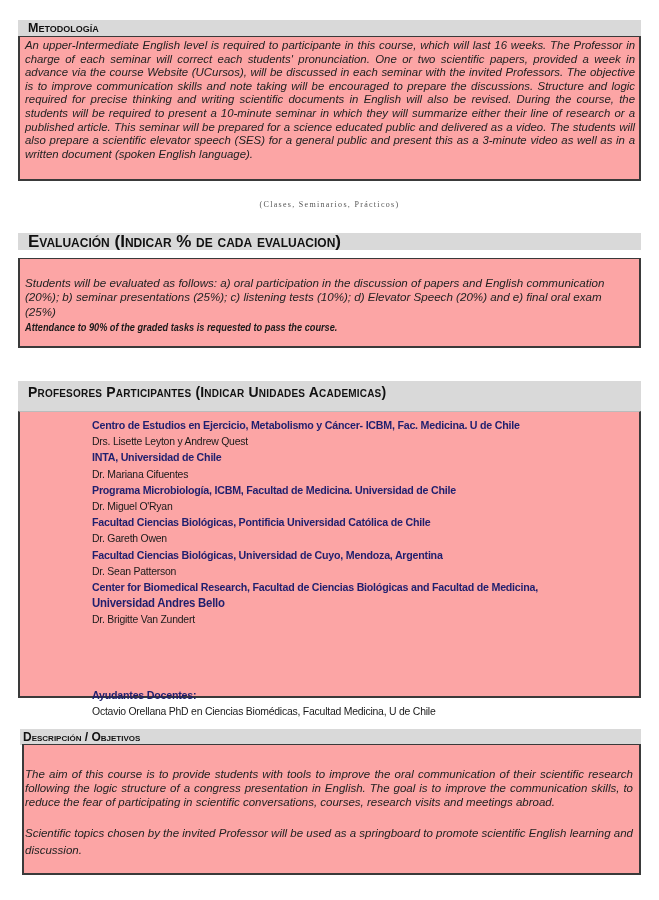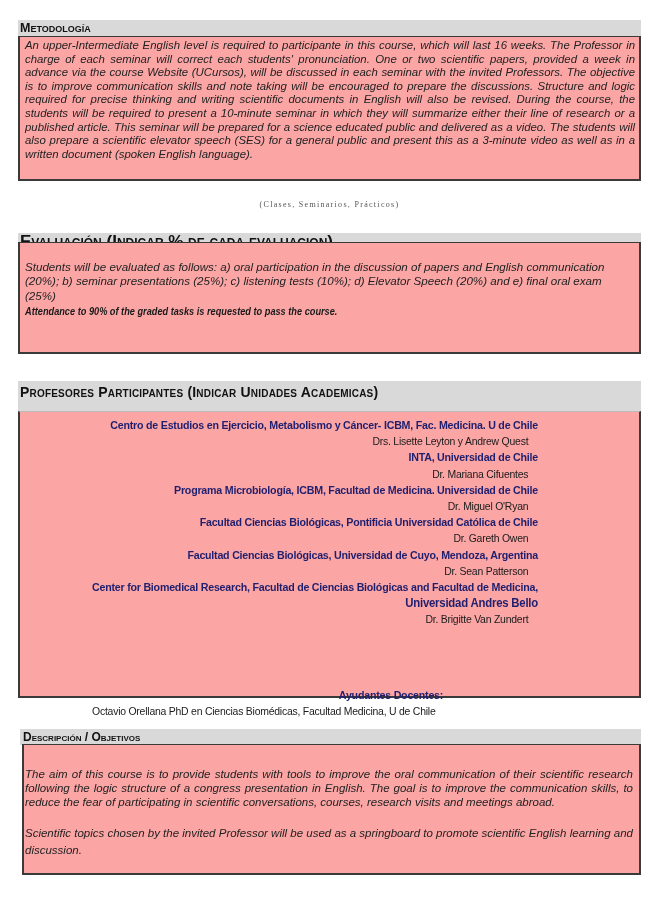--- a/index.html
+++ b/index.html
@@ -18,21 +18,21 @@
     .section-header {
       position: absolute;
       left: 18px;
       width: 623px;
       background: #d9d9d9;
       font-family: "Liberation Sans", sans-serif;
       font-weight: bold;
       font-variant: small-caps;
       color: #111;
       box-sizing: border-box;
-      padding-left: 2px;
+      padding-left: 10px;
     }
     .box {
       position: absolute;
       left: 18px;
       width: 623px;
       box-sizing: border-box;
       border: 2px solid #3a3a3a;
       border-top-width: 1px;
       background: #fca5a5;
     }
@@ -54,21 +54,20 @@
       color: #555;
       font-family: Liberation Serif, serif;
     }
     .prof-list {
       position: absolute;
       left: 92px;
       font-family: "Liberation Sans", sans-serif;
       font-size: 11.6px;
       line-height: 16.2px;
       letter-spacing: -0.25px;
-      text-align: right;
     }
     .inst {
       color: #1f1f6e;
       font-weight: bold;
       transform: scaleX(0.92);
       transform-origin: left;
       white-space: nowrap;
     }
     .name {
       color: #1a1a1a;
@@ -89,21 +88,21 @@
 <body>
 
 <div class="section-header" style="top:20px; height:16px; font-size:12.5px; line-height:16px;">Metodología</div>
 <div class="box" style="top:36px; height:145px; padding:2px 4px 0 5px;">
   <div class="italic-text">An upper-Intermediate English level is required to participante in this course, which will last 16 weeks. The Professor in charge of each seminar will correct each students' pronunciation. One or two scientific papers, provided a week in advance via the course Website (UCursos), will be discussed in each seminar with the invited Professors. The objective is to improve communication skills and note taking will be encouraged to prepare the discussions. Structure and logic required for precise thinking and writing scientific documents in English will also be revised. During the course, the students will be required to present a 10-minute seminar in which they will summarize either their line of research or a published article. This seminar will be prepared for a science educated public and delivered as a video. The students will also prepare a scientific elevator speech (SES) for a general public and present this as a 3-minute video as well as in a written document (spoken English language).</div>
 </div>
 
 <div class="center-note">(Clases, Seminarios, Prácticos)</div>
 
 <div class="section-header" style="top:233px; height:17px; font-size:17px; line-height:17px;">Evaluación (Indicar % de cada evaluacion)</div>
-<div class="box" style="top:242px; height:112px; padding:17px 6px 0 5px;">
+<div class="box" style="top:258px; height:90px; padding:17px 6px 0 5px;">
   <div class="italic-text" style="text-align:left; font-size:11.6px; line-height:14.4px;">Students will be evaluated as follows: a) oral participation in the discussion of papers and English communication (20%); b) seminar presentations (25%); c) listening tests (10%); d) Elevator Speech (20%) and e) final oral exam (25%)</div>
   <div class="bold-small" style="margin-top:2px; line-height:14px;">Attendance to 90% of the graded tasks is requested to pass the course.</div>
 </div>
 
 <div class="section-header" style="top:381px; height:45px; font-size:14px; line-height:22px; letter-spacing:0.2px;">Profesores Participantes  (Indicar Unidades Academicas)</div>
 <div class="box" style="top:411px; height:287px; border-top-width:0; border-top:1px solid #bbb;"></div>
 
 <div class="prof-list" style="top:417px;">
   <div class="inst">Centro de Estudios en Ejercicio, Metabolismo y Cáncer- ICBM, Fac. Medicina. U de Chile</div>
   <div class="name">Drs. Lisette Leyton y Andrew Quest</div>

